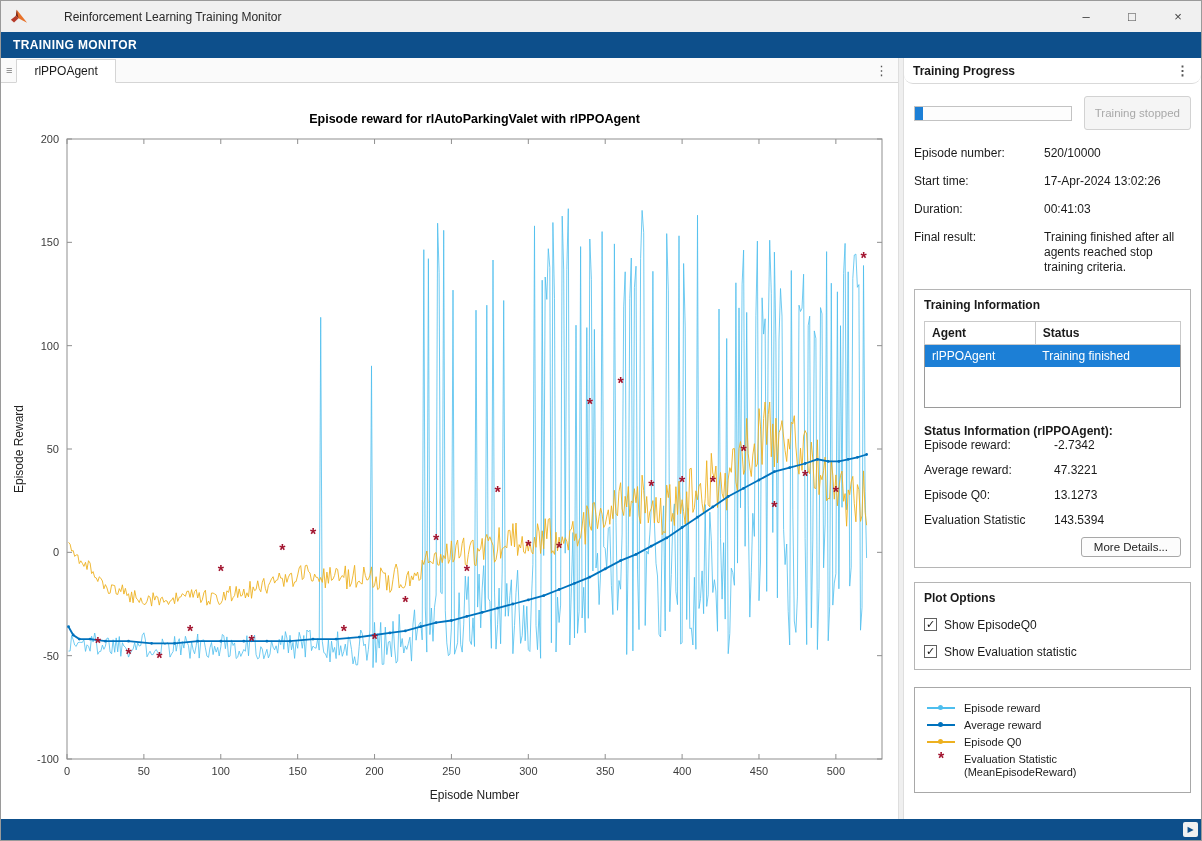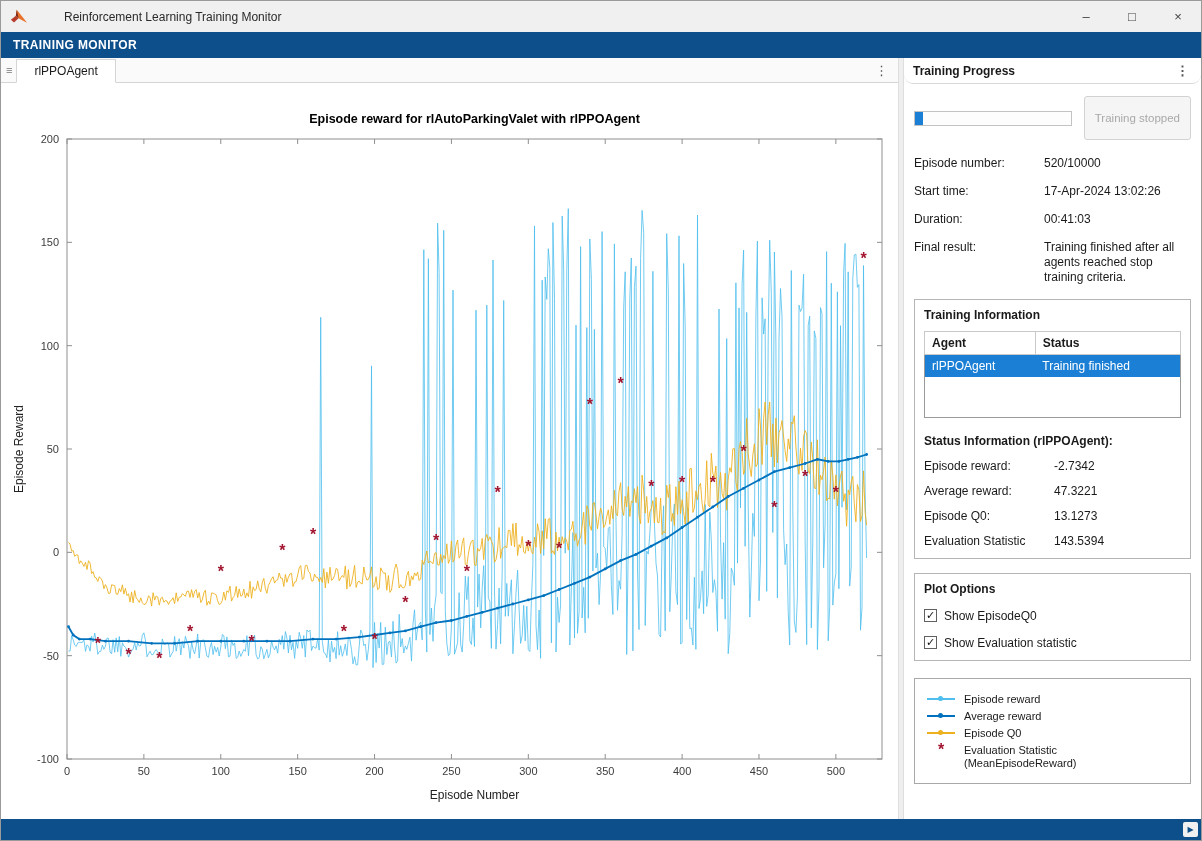--- a/index.html
+++ b/index.html
@@ -31,36 +31,36 @@
   .splitter { width:6px; flex:0 0 6px; background:#efefef; border-left:1px solid #dedede; border-right:1px solid #dedede; }
 
   
   .right-pane { flex:1 1 auto; background:#fff; display:flex; flex-direction:column; overflow:hidden; }
   .rp-header { height:26px; flex:0 0 26px; display:flex; align-items:center; padding:0 2px 0 9px; border-bottom:1px solid #d9d9d9; font-weight:bold; font-size:12px;border-radius:9px; }
   .rp-body { padding:12px 10px 6px 10px; overflow:hidden; }
 
   .progress-row { display:flex; align-items:center; }
   .progress-track { width:158px; height:15px; border:1px solid #c3c3c3; background:#fdfdfd; }
   .progress-fill { height:100%; background:#1c7fd6; width:5.2%; }
-  .btn-disabled { margin-left:auto; padding:15px 10px; border:1px solid #d2d2d2; border-radius:3px; background:#f5f5f5; color:#a9a9a9; font-size:11.5px; }
+  .btn-disabled { margin-left:auto; padding:10px 10px; border:1px solid #d2d2d2; border-radius:3px; background:#f5f5f5; color:#a9a9a9; font-size:11.5px; }
 
   .fields { display:grid; grid-template-columns:120px 1fr; row-gap:13px; column-gap:10px; margin-top:16px; }
   .fields .val { line-height:1.25; }
 
   .groupbox { border:1px solid #b5b5b5; margin-top:14px; padding:8px 9px 10px 9px; background:#fff; }
   .groupbox-title { font-weight:bold; font-size:12px; }
 
   table.tinfo { width:100%; border-collapse:collapse; margin-top:9px; border:1px solid #9a9a9a; background:#fff; }
   table.tinfo th { text-align:left; font-weight:bold; font-size:12px; padding:4px 7px; border:1px solid #c9c9c9; background:#fff; }
   table.tinfo td { font-size:12px; padding:4px 7px; }
   tr.selected { background:#1c7fd6; color:#fff; }
   .table-spacer td { height:40px; padding:0; }
 
   .ep-title { font-weight:bold; margin-top:16px; }
-  .ep-fields { display:grid; grid-template-columns:120px 1fr; row-gap:11px; column-gap:10px; margin-top:11px; }
+  .ep-fields { display:grid; grid-template-columns:120px 1fr; row-gap:11px; column-gap:10px; }
   .more-row { display:flex; justify-content:flex-end; margin-top:10px; }
   .more-btn { padding:3px 12px; border:1px solid #a8a8a8; border-radius:3px; background:#fcfcfc; font-size:11.5px; color:#222; cursor:default; }
 
   .opt-row { display:flex; align-items:center; gap:7px; margin-top:13px; }
   .opt-row:first-of-type { margin-top:11px; }
   .cbx { width:13px; height:13px; flex:0 0 13px; border:1px solid #606060; background:#fff; font-size:11px; line-height:11px; text-align:center; color:#111; }
   .opt-input { margin-left:auto; width:76px; padding:2px 6px; border:1px solid #cfcfcf; background:#f6f6f6; color:#9e9e9e; text-align:right; font-size:11.5px; font-family:"Liberation Sans", sans-serif; }
 
   .legend-box { border:1px solid #a8a8a8; margin-top:17px; padding:10px 12px; background:#fff; }
   .leg-row { display:flex; align-items:flex-start; gap:9px; margin:3px 0; font-size:11px; line-height:1.2; }
@@ -302,20 +302,23 @@
           <div class="ep-fields">
             <span>Episode reward:</span>
             <span>-2.7342</span>
             <span>Average reward:</span>
             <span>47.3221</span>
             <span>Episode Q0:</span>
             <span>13.1273</span>
             <span>Evaluation Statistic</span>
             <span>143.5394</span>
           </div>
+          <div class="more-row">
+            <span class="more-btn">More Details...</span>
+          </div>
         </div>
 
         <div class="groupbox">
           <div class="groupbox-title">Plot Options</div>
           <div class="opt-row">
             <span class="cbx">✓</span>
             <span>Show EpisodeQ0</span>
           </div>
           <div class="opt-row">
             <span class="cbx">✓</span>

